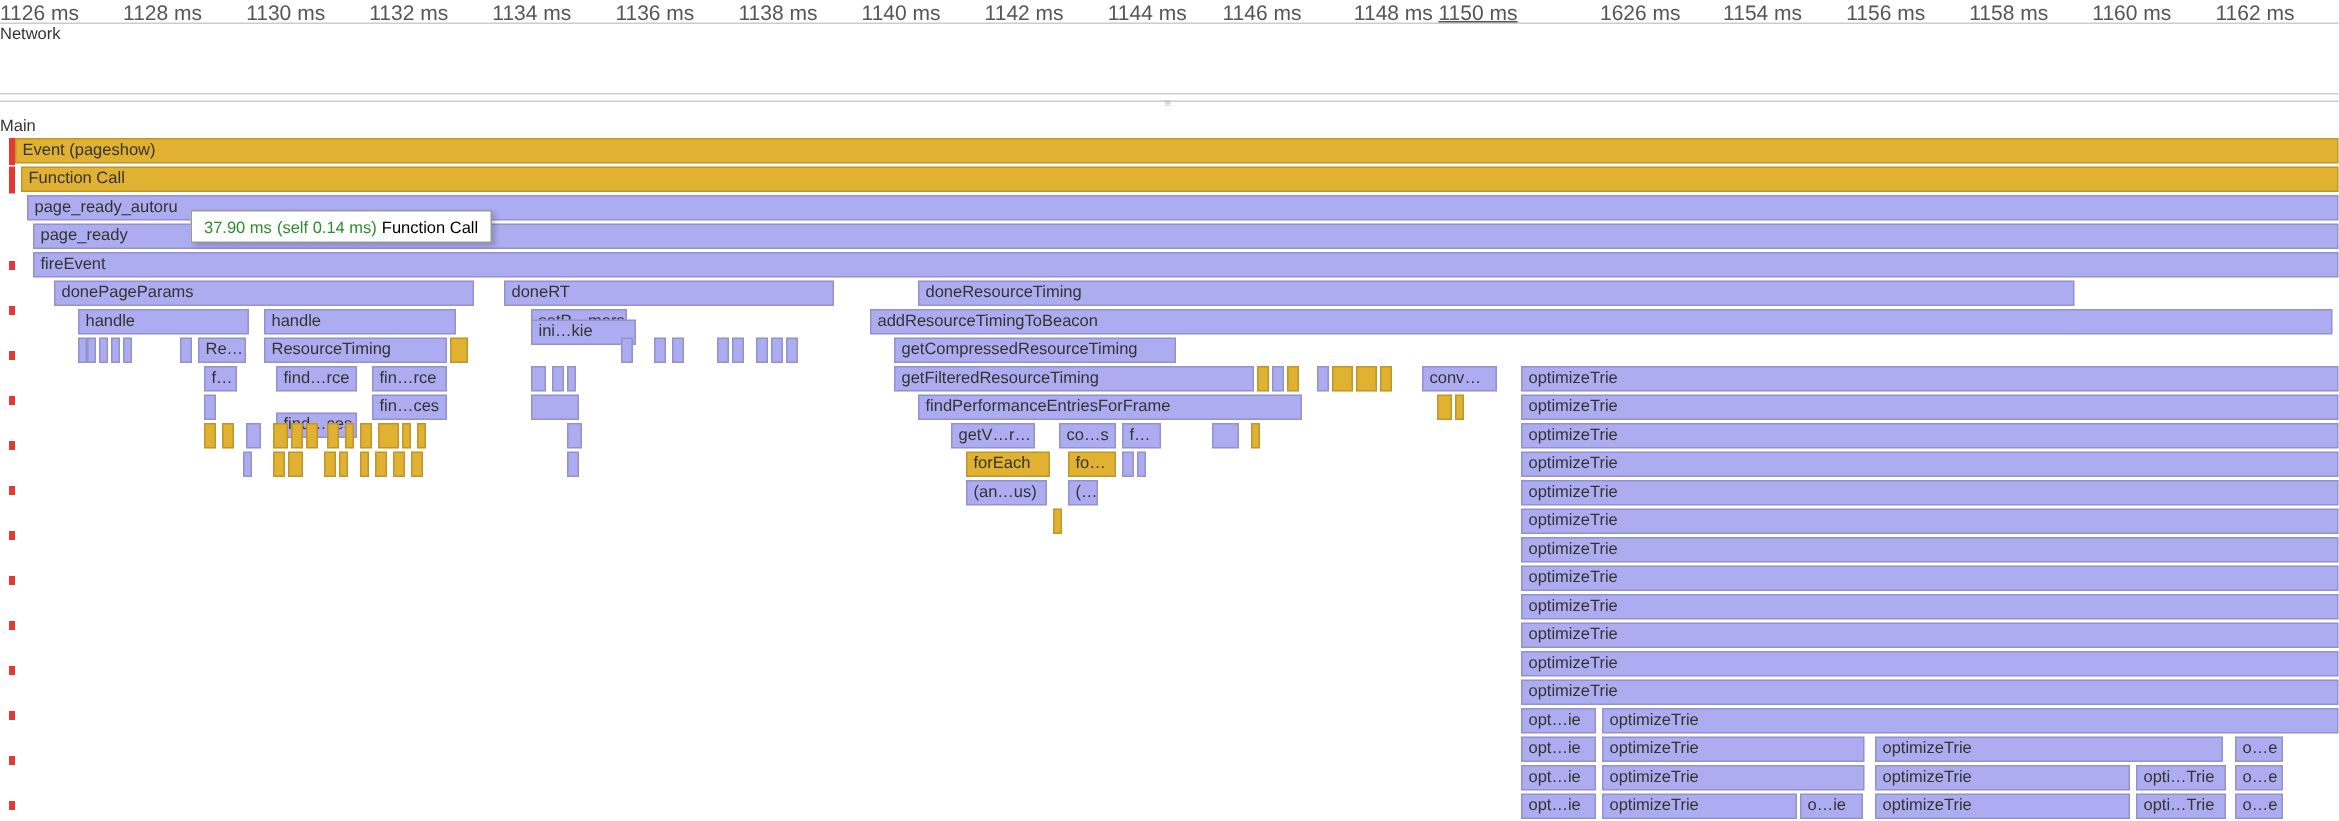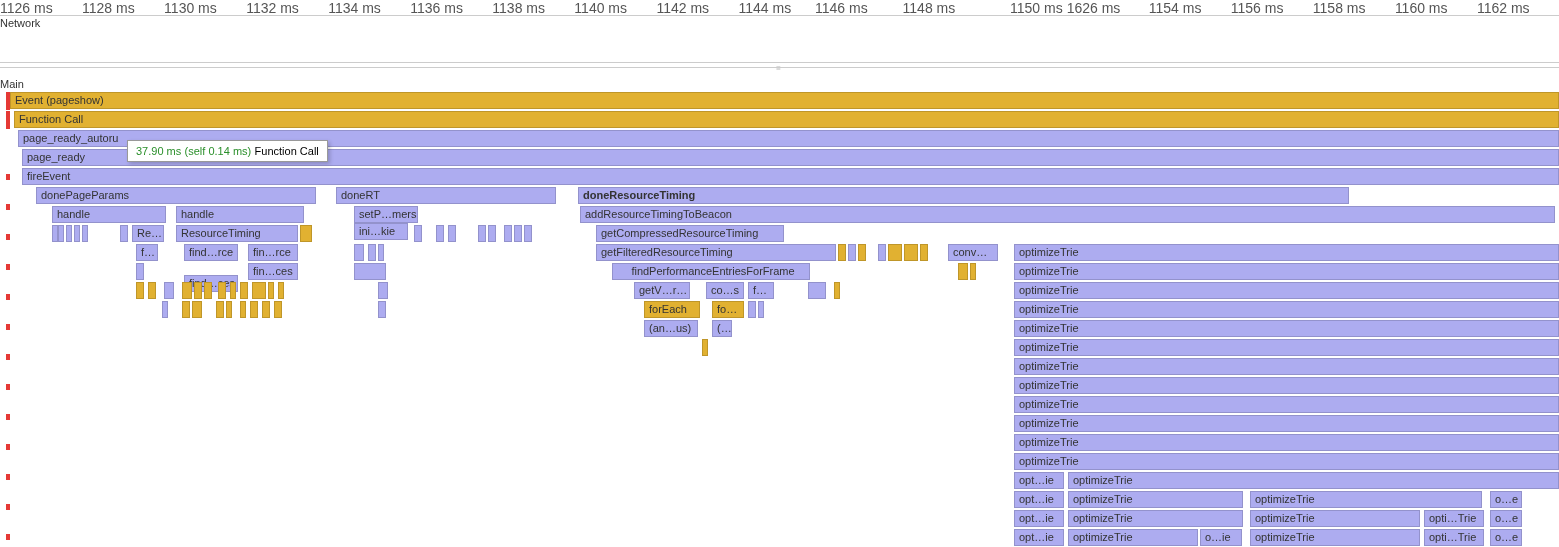--- a/index.html
+++ b/index.html
@@ -28,21 +28,21 @@
     <span class="tick" style="left: 164.105px;">1130 ms</span>
     <span class="tick" style="left: 246.158px;">1132 ms</span>
     <span class="tick" style="left: 328.211px;">1134 ms</span>
     <span class="tick" style="left: 410.263px;">1136 ms</span>
     <span class="tick" style="left: 492.316px;">1138 ms</span>
     <span class="tick" style="left: 574.368px;">1140 ms</span>
     <span class="tick" style="left: 656.421px;">1142 ms</span>
     <span class="tick" style="left: 738.474px;">1144 ms</span>
     <span class="tick" style="left: 815px;">1146 ms</span>
     <span class="tick" style="left: 902.579px;">1148 ms</span>
-    <span class="tick" style="left: 1010px;">1150 ms</span>
+    <span class="tick" style="left: 959px; text-decoration: underline;">1150 ms</span>
     <span class="tick" style="left: 1066.68px;">1626 ms</span>
     <span class="tick" style="left: 1148.74px;">1154 ms</span>
     <span class="tick" style="left: 1230.79px;">1156 ms</span>
     <span class="tick" style="left: 1312.84px;">1158 ms</span>
     <span class="tick" style="left: 1394.89px;">1160 ms</span>
     <span class="tick" style="left: 1476.95px;">1162 ms</span>
   </div>
 <div class="netlabel">Network</div>
 <div class="divider">
   <span class="drag">≡</span>
@@ -66,35 +66,35 @@
 <div class="redtick" style="top:534px;height:6px"></div>
 
 <div class="flame" id="flame">
     <div class="bar script" style="top: 0px; left: 10px; width: 1549px;">Event (pageshow)</div>
     <div class="bar script" style="top: 19px; left: 14px; width: 1545px;">Function Call</div>
     <div class="bar js" style="top: 38px; left: 18px; width: 1541px;">page_ready_autoru</div>
     <div class="bar js" style="top: 57px; left: 22px; width: 1537px;">page_ready</div>
     <div class="bar js" style="top: 76px; left: 22px; width: 1537px;">fireEvent</div>
     <div class="bar js" style="top: 95px; left: 36px; width: 280px;">donePageParams</div>
     <div class="bar js" style="top: 95px; left: 336px; width: 220px;">doneRT</div>
-    <div class="bar js" style="top: 95px; left: 578px; width: 771px; font-weight: bold;">doneResourceTiming</div>
+    <div class="bar js" style="top: 95px; left: 612px; width: 771px;">doneResourceTiming</div>
     <div class="bar js" style="top: 114px; left: 52px; width: 114px;">handle</div>
     <div class="bar js" style="top: 114px; left: 176px; width: 128px;">handle</div>
     <div class="bar js" style="top: 114px; left: 354px; width: 64px;">setP…mers</div>
     <div class="bar js" style="top: 114px; left: 580px; width: 975px;">addResourceTimingToBeacon</div>
     <div class="bar js" style="top: 133px; left: 52px; width: 4px;"></div>
     <div class="bar js" style="top: 133px; left: 58px; width: 4px;"></div>
     <div class="bar js" style="top: 133px; left: 66px; width: 4px;"></div>
     <div class="bar js" style="top: 133px; left: 74px; width: 4px;"></div>
     <div class="bar js" style="top: 133px; left: 82px; width: 4px;"></div>
     <div class="bar js" style="top: 133px; left: 120px; width: 8px;"></div>
     <div class="bar js" style="top: 133px; left: 132px; width: 32px;">Re…g</div>
     <div class="bar js" style="top: 133px; left: 176px; width: 122px;">ResourceTiming</div>
     <div class="bar script" style="top: 133px; left: 300px; width: 12px;"></div>
-    <div class="bar js" style="top: 131px; left: 354px; width: 54px;">ini…kie</div>
+    <div class="bar js" style="top: 121px; left: 354px; width: 70px;">ini…kie</div>
     <div class="bar js" style="top: 133px; left: 414px; width: 8px;"></div>
     <div class="bar js" style="top: 133px; left: 436px; width: 8px;"></div>
     <div class="bar js" style="top: 133px; left: 448px; width: 8px;"></div>
     <div class="bar js" style="top: 133px; left: 478px; width: 8px;"></div>
     <div class="bar js" style="top: 133px; left: 488px; width: 8px;"></div>
     <div class="bar js" style="top: 133px; left: 504px; width: 8px;"></div>
     <div class="bar js" style="top: 133px; left: 514px; width: 8px;"></div>
     <div class="bar js" style="top: 133px; left: 524px; width: 8px;"></div>
     <div class="bar js" style="top: 133px; left: 596px; width: 188px;">getCompressedResourceTiming</div>
     <div class="bar js" style="top: 152px; left: 136px; width: 22px;">f…</div>
@@ -110,21 +110,21 @@
     <div class="bar js" style="top: 152px; left: 878px; width: 8px;"></div>
     <div class="bar script" style="top: 152px; left: 888px; width: 14px;"></div>
     <div class="bar script" style="top: 152px; left: 904px; width: 14px;"></div>
     <div class="bar script" style="top: 152px; left: 920px; width: 8px;"></div>
     <div class="bar js" style="top: 152px; left: 948px; width: 50px;">conv…rie</div>
     <div class="bar js" style="top: 152px; left: 1014px; width: 545px;">optimizeTrie</div>
     <div class="bar js" style="top: 171px; left: 136px; width: 8px;"></div>
     <div class="bar js" style="top: 171px; left: 184px; width: 54px; margin-top: 12px;">find…ces</div>
     <div class="bar js" style="top: 171px; left: 248px; width: 50px;">fin…ces</div>
     <div class="bar js" style="top: 171px; left: 354px; width: 32px;"></div>
-    <div class="bar js" style="top: 171px; left: 612px; width: 198px; text-align: center;">findPerformanceEntriesForFrame</div>
+    <div class="bar js" style="top: 171px; left: 612px; width: 256px;">findPerformanceEntriesForFrame</div>
     <div class="bar script" style="top: 171px; left: 958px; width: 10px;"></div>
     <div class="bar script" style="top: 171px; left: 970px; width: 6px;"></div>
     <div class="bar js" style="top: 171px; left: 1014px; width: 545px;">optimizeTrie</div>
     <div class="bar script" style="top: 190px; left: 136px; width: 8px;"></div>
     <div class="bar script" style="top: 190px; left: 148px; width: 8px;"></div>
     <div class="bar js" style="top: 190px; left: 164px; width: 10px;"></div>
     <div class="bar script" style="top: 190px; left: 182px; width: 10px;"></div>
     <div class="bar script" style="top: 190px; left: 194px; width: 8px;"></div>
     <div class="bar script" style="top: 190px; left: 204px; width: 8px;"></div>
     <div class="bar script" style="top: 190px; left: 218px; width: 8px;"></div>

